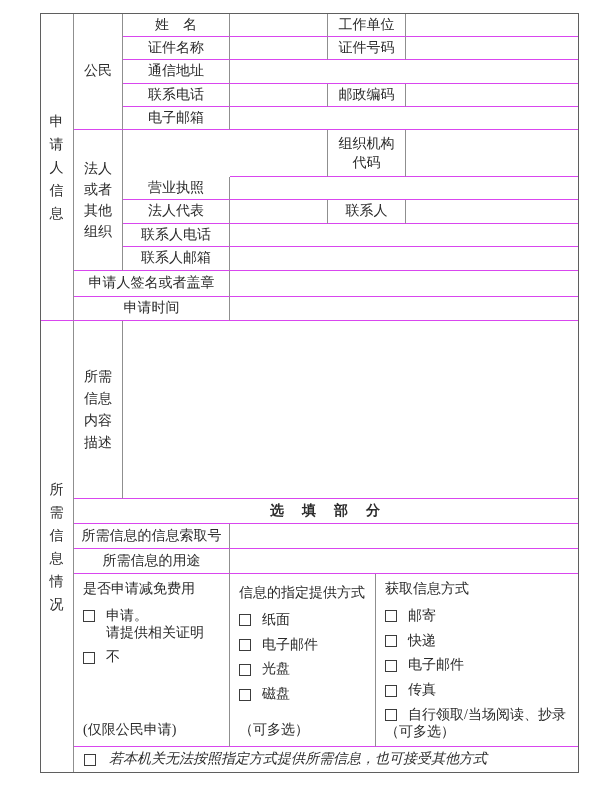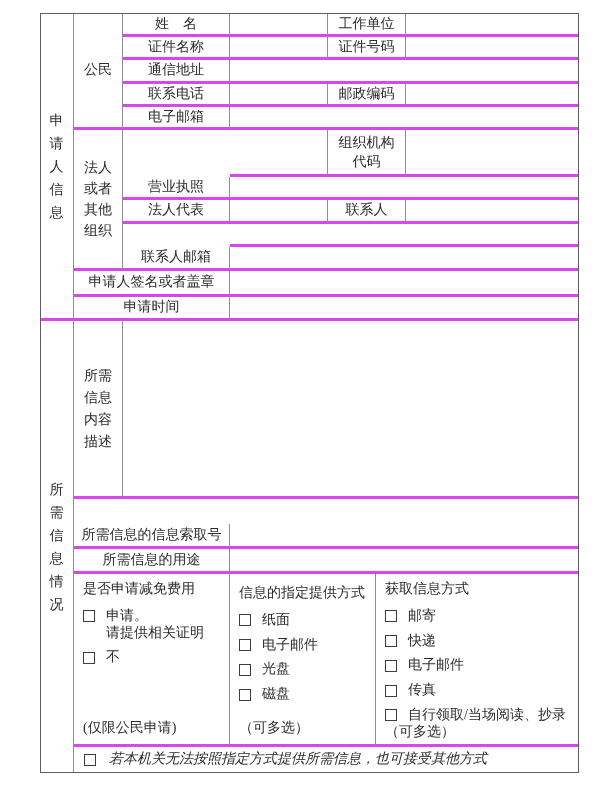--- a/index.html
+++ b/index.html
@@ -11,21 +11,21 @@
   .form-table {
     position:absolute; left:40px; top:13px;
     display:grid;
     grid-template-columns:33px 49px 107px 98px 48px 30px 172px;
     grid-template-rows:23px 23px 24px 23px 23px 47px 23px 24px 23px 24px 26px 24px 178px 25px 25px 25px 173px 25px;
     border:1px solid #5f5f5f;
     background:#ffffff;
   }
   .c {
     border-right:1px solid #8f8f8f;
-    border-bottom:3px solid #d946ef;
+    border-bottom:1px solid #d946ef;
     display:flex; align-items:center; justify-content:center;
     font-size:14px; line-height:1.2; text-align:center;
     overflow:hidden;
   }
   .nr { border-right:none; }
   .nb { border-bottom:none; }
   .pre { white-space:pre-line; }
   .vlabel { line-height:23px; letter-spacing:1px; }
   .lh21 { line-height:21px; }
   .lh19 { line-height:19px; }
@@ -92,20 +92,21 @@
   <div class="c nr" style="grid-area:6/7/7/8"></div>
 
   <div class="c" style="grid-area:7/3/8/4">营业执照</div>
   <div class="c nr" style="grid-area:7/4/8/8"></div>
 
   <div class="c" style="grid-area:8/3/9/4">法人代表</div>
   <div class="c" style="grid-area:8/4/9/5"></div>
   <div class="c" style="grid-area:8/5/9/7">联系人</div>
   <div class="c nr" style="grid-area:8/7/9/8"></div>
 
+  <div class="c" style="grid-area:9/3/10/4">联系人电话</div>
   <div class="c nr" style="grid-area:9/4/10/8"></div>
 
   <div class="c" style="grid-area:10/3/11/4">联系人邮箱</div>
   <div class="c nr" style="grid-area:10/4/11/8"></div>
 
   <div class="c" style="grid-area:11/2/12/4">申请人签名或者盖章</div>
   <div class="c nr" style="grid-area:11/4/12/8"></div>
 
   <div class="c" style="grid-area:12/2/13/4">申请时间</div>
   <div class="c nr" style="grid-area:12/4/13/8"></div>
@@ -116,20 +117,21 @@
 息
 情
 况</div>
 
   <div class="c pre" style="grid-area:13/2/14/3; line-height:22px">所需
 信息
 内容
 描述</div>
   <div class="c nr" style="grid-area:13/3/14/8"></div>
 
+  <div class="c nr optional-header" style="grid-area:14/2/15/8">选　填　部　分</div>
 
   <div class="c" style="grid-area:15/2/16/4">所需信息的信息索取号</div>
   <div class="c nr" style="grid-area:15/4/16/8"></div>
 
   <div class="c" style="grid-area:16/2/17/4">所需信息的用途</div>
   <div class="c nr" style="grid-area:16/4/17/8"></div>
 
   <div class="c colcell" style="grid-area:17/2/18/4">
     <div class="opt-title">是否申请减免费用</div>
     <div class="opt">

